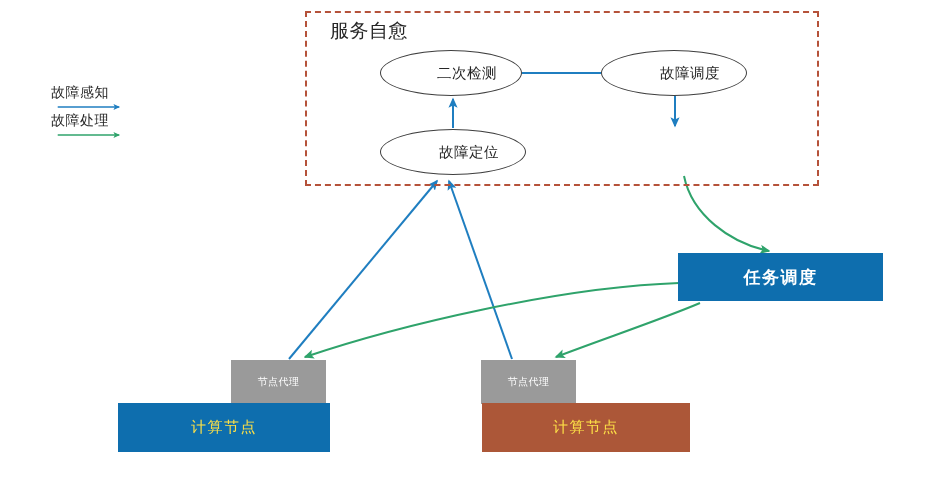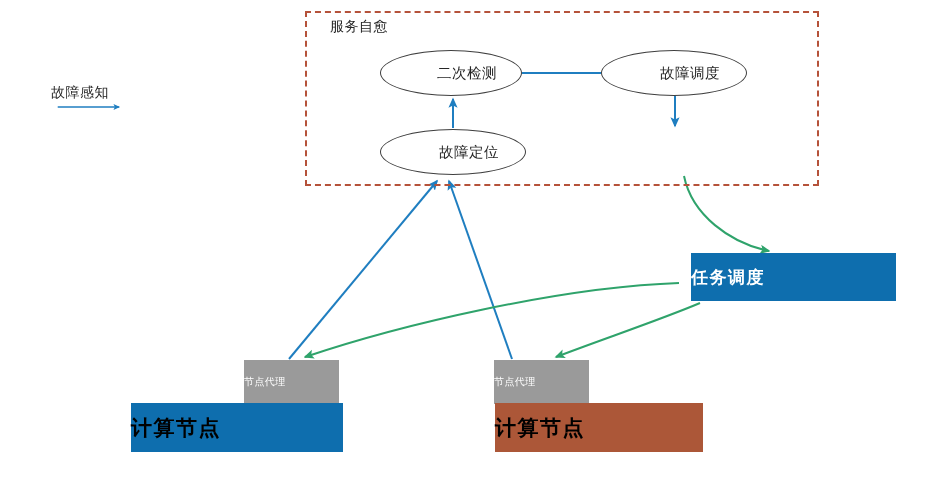--- a/index.html
+++ b/index.html
@@ -34,21 +34,21 @@
     top: 11px;
     width: 514px;
     height: 175px;
     border: 2px dashed #b5523a;
     box-sizing: border-box;
   }
   .group-title {
     position: absolute;
     left: 330px;
     top: 18px;
-    font-size: 14px;
+    font-size: 19px;
     color: #262626;
     letter-spacing: 0.5px;
     white-space: nowrap;
   }
 
   
   .ellipse {
     position: absolute;
     border: 1.6px solid #3f3f3f;
     border-radius: 50%;
@@ -68,22 +68,22 @@
   #ell-secondary-check { left: 380px; top: 50px;  width: 142px; height: 46px; }
   #ell-fault-dispatch  { left: 601px; top: 50px;  width: 146px; height: 46px; }
   #ell-fault-locate    { left: 380px; top: 129px; width: 146px; height: 46px; }
   #ell-fault-recover   { left: 601px; top: 129px; width: 148px; height: 46px; }
 
   
   .rect {
     position: absolute;
     display: flex;
     align-items: center;
+    justify-content: center;
     box-sizing: border-box;
-    margin-left: 13px;
   }
   .rect span { white-space: nowrap; }
 
   #rect-task-scheduler {
     left: 678px; top: 253px; width: 205px; height: 48px;
     background: #0e6eae;
   }
   #rect-task-scheduler span {
     color: #ffffff; font-size: 17px; font-weight: bold; letter-spacing: 1.5px;
   }
@@ -96,21 +96,21 @@
 
   #rect-node-left {
     left: 118px; top: 403px; width: 212px; height: 49px;
     background: #0e6eae;
   }
   #rect-node-right {
     left: 482px; top: 403px; width: 208px; height: 49px;
     background: #ac5738;
   }
   .node-label {
-    color: #000000; font-size: 21px; font-weight: bold; letter-spacing: 1.5px;
+    color: #fde047; font-size: 15px; font-weight: normal; letter-spacing: 1.5px;
   }
 
   
   #legend { position: absolute; left: 42px; top: 84px; }
   .legend-row {
     display: flex;
     align-items: center;
     height: 28px;
     flex-direction: column;
   }
@@ -155,20 +155,26 @@
     <path d="M 700 303 C 660 320 600 340 556 357" fill="none" stroke="#2fa36b" stroke-width="2" marker-end="url(#ah-green)"></path>
   </svg>
 
   <div id="legend">
     <div class="legend-row">
       <span class="legend-text">故障感知</span>
       <svg class="legend-arrow" viewBox="0 0 100 14" xmlns="http://www.w3.org/2000/svg">
         <line x1="2" y1="7" x2="88" y2="7" stroke="#1f7ec0" stroke-width="1.8" marker-end="url(#ah-blue)"></line>
       </svg>
     </div>
+    <div class="legend-row">
+      <span class="legend-text">故障处理</span>
+      <svg class="legend-arrow" viewBox="0 0 100 14" xmlns="http://www.w3.org/2000/svg">
+        <line x1="2" y1="7" x2="88" y2="7" stroke="#2fa36b" stroke-width="1.8" marker-end="url(#ah-green)"></line>
+      </svg>
+    </div>
   </div>
 
   <div class="group-box"></div>
   <div class="group-title">服务自愈</div>
 
   <div class="ellipse" id="ell-secondary-check">
     <span>二次检测</span>
   </div>
 
   <div class="ellipse" id="ell-fault-locate">

